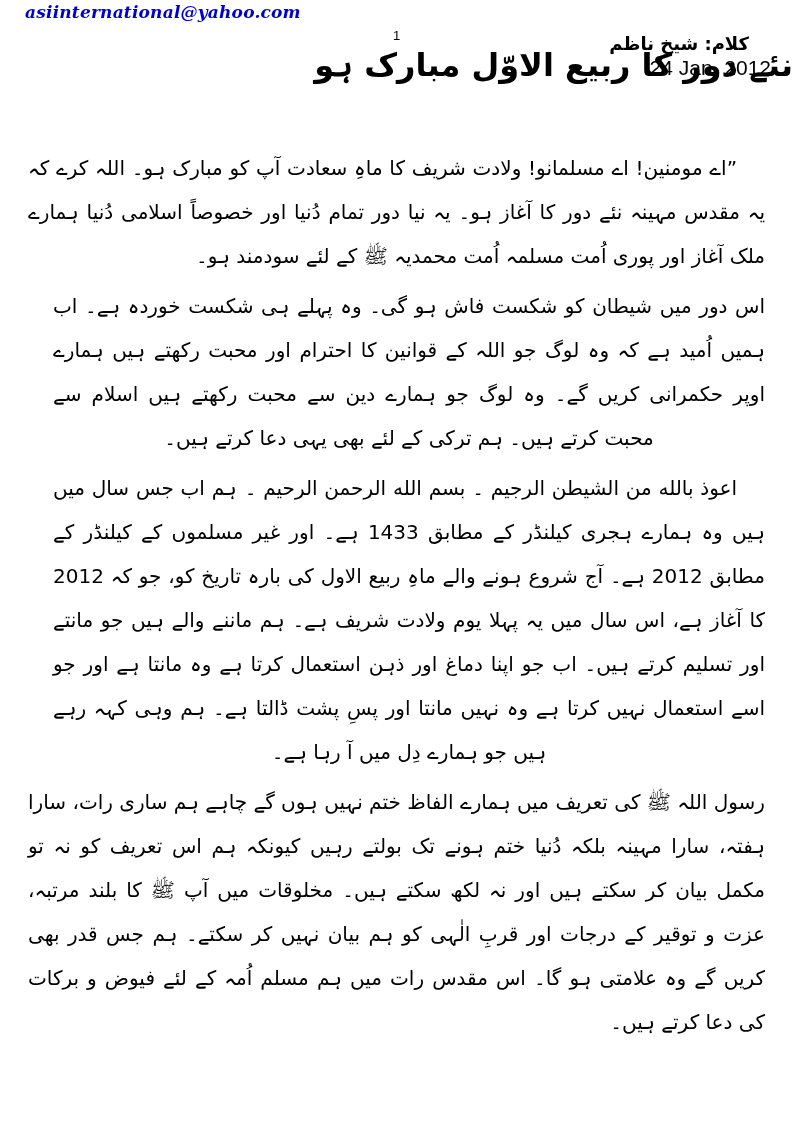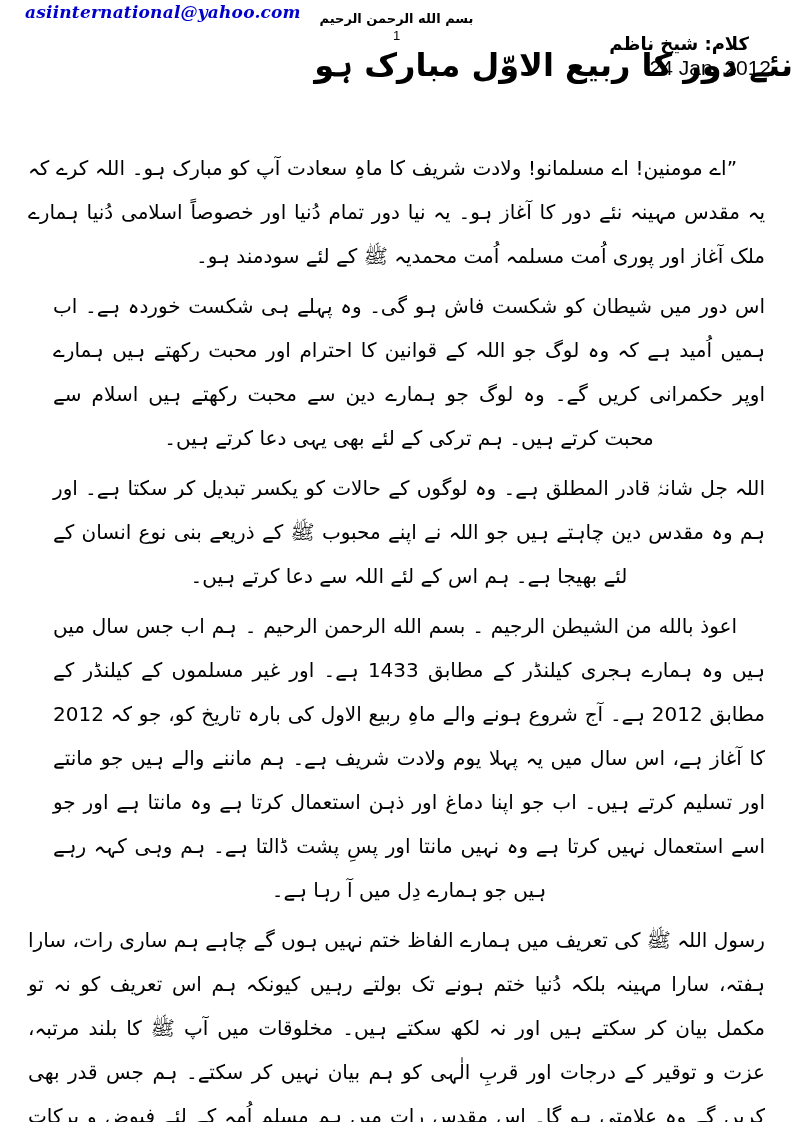--- a/index.html
+++ b/index.html
@@ -87,37 +87,35 @@
     padding-inline-end: 8px;
   }
 </style>
 </head>
 <body>
 
 <div class="page">
 
   <a href="#" class="email-link" style="color: rgb(0, 0, 204);">asiinternational@yahoo.com</a>
 
-  <div class="bismillah">بسم الله الرحمن الرحيم</div>
 
   <div class="page-number">1</div>
 
   <div class="author-line">کلام: شیخ ناظم</div>
 
   <div class="doc-date">24 Jan, 2012</div>
 
   <div class="doc-title">نئے دور کا ربیع الاوّل مبارک ہو</div>
 
   <div class="doc-body">
 
     <p class="para ind-sm">”اے مومنین! اے مسلمانو! ولادت شریف کا ماہِ سعادت آپ کو مبارک ہو۔ اللہ کرے کہ یہ مقدس مہینہ نئے دور کا آغاز ہو۔ یہ نیا دور تمام دُنیا اور خصوصاً اسلامی دُنیا ہمارے ملک آغاز اور پوری اُمت مسلمہ اُمت محمدیہ ﷺ کے لئے سودمند ہو۔</p>
 
     <p class="para center-last">اس دور میں شیطان کو شکست فاش ہو گی۔ وہ پہلے ہی شکست خوردہ ہے۔ اب ہمیں اُمید ہے کہ وہ لوگ جو اللہ کے قوانین کا احترام اور محبت رکھتے ہیں ہمارے اوپر حکمرانی کریں گے۔ وہ لوگ جو ہمارے دین سے محبت رکھتے ہیں اسلام سے محبت کرتے ہیں۔ ہم ترکی کے لئے بھی یہی دعا کرتے ہیں۔</p>
 
-    <p class="para center-last">اللہ جل شانہٗ قادر المطلق ہے۔ وہ لوگوں کے حالات کو یکسر تبدیل کر سکتا ہے۔ اور ہم وہ مقدس دین چاہتے ہیں جو اللہ نے اپنے محبوب ﷺ کے ذریعے بنی نوع انسان کے لئے بھیجا ہے۔ ہم اس کے لئے اللہ سے دعا کرتے ہیں۔</p>
 
     <p class="para ind-sm center-last"><span class="lead">اعوذ بالله من الشيطن الرجيم ۔ بسم الله الرحمن الرحيم ۔</span><span>ہم اب جس سال میں ہیں وہ ہمارے ہجری کیلنڈر کے مطابق 1433 ہے۔ اور غیر مسلموں کے کیلنڈر کے مطابق 2012 ہے۔ آج شروع ہونے والے ماہِ ربیع الاول کی بارہ تاریخ کو، جو کہ 2012 کا آغاز ہے، اس سال میں یہ پہلا یوم ولادت شریف ہے۔ ہم ماننے والے ہیں جو مانتے اور تسلیم کرتے ہیں۔ اب جو اپنا دماغ اور ذہن استعمال کرتا ہے وہ مانتا ہے اور جو اسے استعمال نہیں کرتا ہے وہ نہیں مانتا اور پسِ پشت ڈالتا ہے۔ ہم وہی کہہ رہے ہیں جو ہمارے دِل میں آ رہا ہے۔</span></p>
 
 
     <p class="para">رسول اللہ ﷺ کی تعریف میں ہمارے الفاظ ختم نہیں ہوں گے چاہے ہم ساری رات، سارا ہفتہ، سارا مہینہ بلکہ دُنیا ختم ہونے تک بولتے رہیں کیونکہ ہم اس تعریف کو نہ تو مکمل بیان کر سکتے ہیں اور نہ لکھ سکتے ہیں۔ مخلوقات میں آپ ﷺ کا بلند مرتبہ، عزت و توقیر کے درجات اور قربِ الٰہی کو ہم بیان نہیں کر سکتے۔ ہم جس قدر بھی کریں گے وہ علامتی ہو گا۔ اس مقدس رات میں ہم مسلم اُمہ کے لئے فیوض و برکات کی دعا کرتے ہیں۔</p>
 
   </div>
 
 </div>
 

